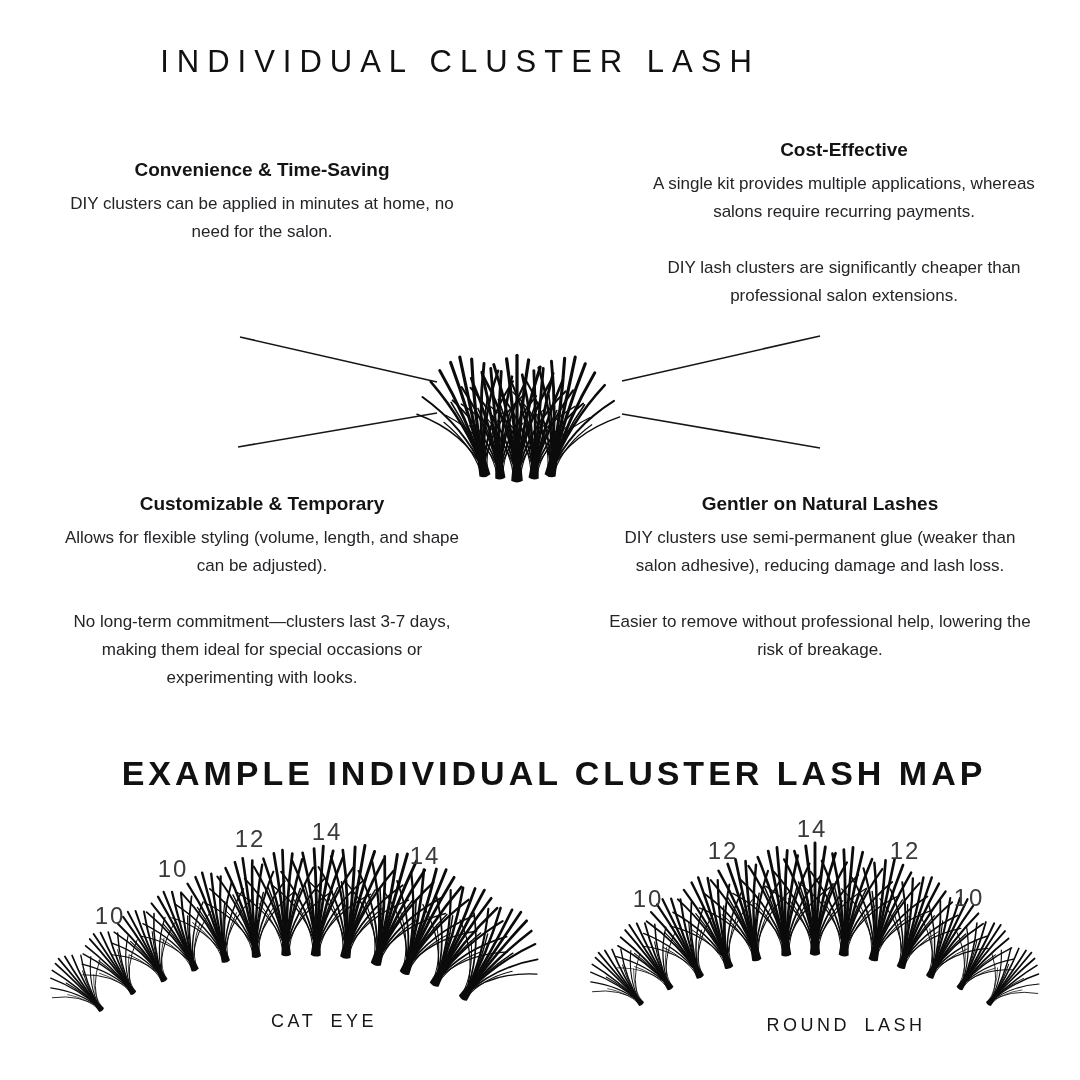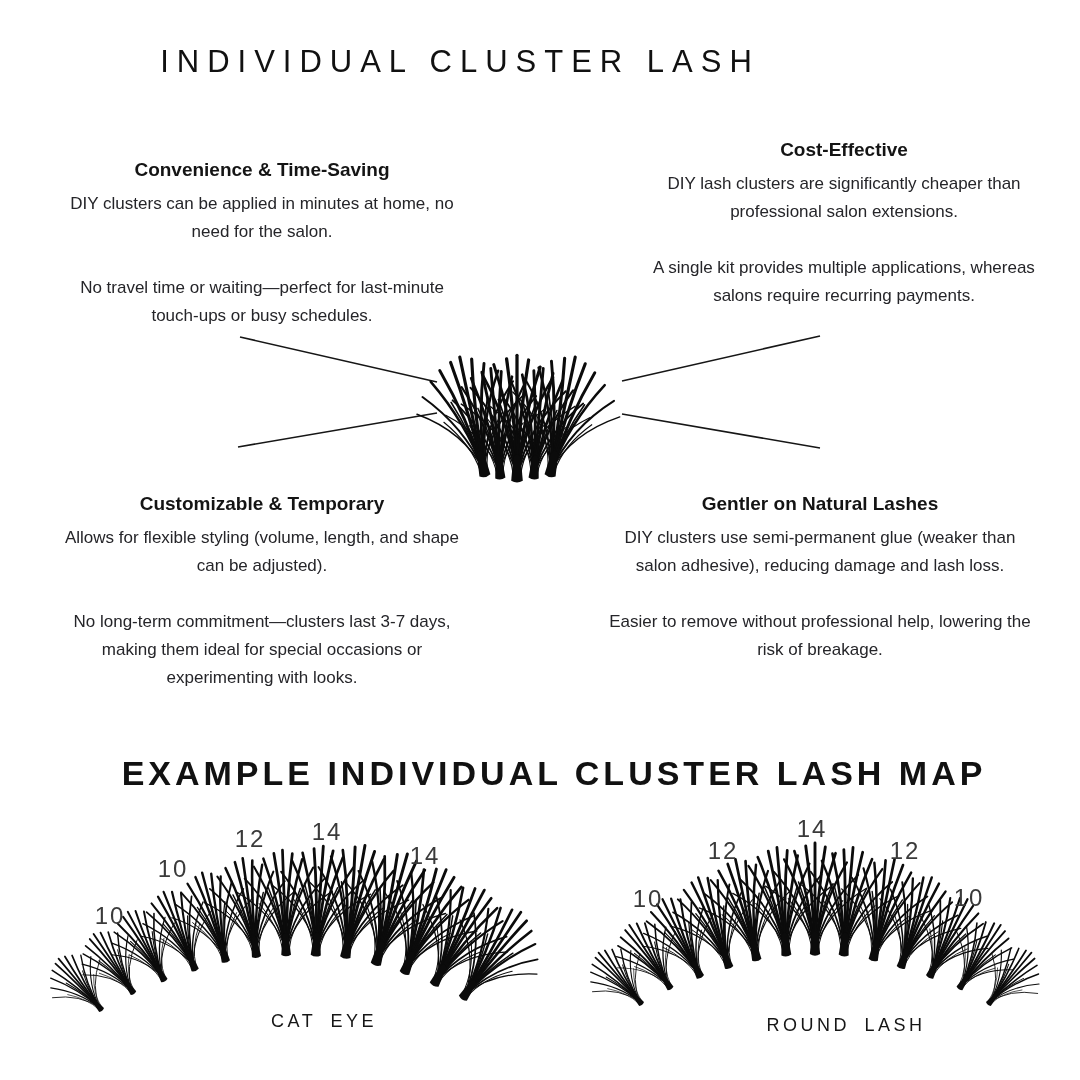--- a/index.html
+++ b/index.html
@@ -120,27 +120,26 @@
       <use href="#cl" transform="translate(990,1002) rotate(40)  scale(0.62)"></use>
     </g>
   </svg>
 
   <h1 class="page-title">INDIVIDUAL CLUSTER LASH</h1>
   <h2 class="map-title">EXAMPLE INDIVIDUAL CLUSTER LASH MAP</h2>
 
   <div class="benefit pos-tl">
     <h3>Convenience &amp; Time-Saving</h3>
     <p>DIY clusters can be applied in minutes at home, no need for the salon.</p>
-    <p>No travel time or waiting—perfect for last-minute touch-ups or busy schedules.</p>
   </div>
 
   <div class="benefit pos-tr">
     <h3>Cost-Effective</h3>
+    <p>A single kit provides multiple applications, whereas salons require recurring payments.</p>
     <p>DIY lash clusters are significantly cheaper than professional salon extensions.</p>
-    <p>A single kit provides multiple applications, whereas salons require recurring payments.</p>
   </div>
 
   <div class="benefit pos-bl">
     <h3>Customizable &amp; Temporary</h3>
     <p>Allows for flexible styling (volume, length, and shape can be adjusted).</p>
     <p>No long-term commitment—clusters last 3-7 days, making them ideal for special occasions or experimenting with looks.</p>
   </div>
 
   <div class="benefit pos-br">
     <h3>Gentler on Natural Lashes</h3>

